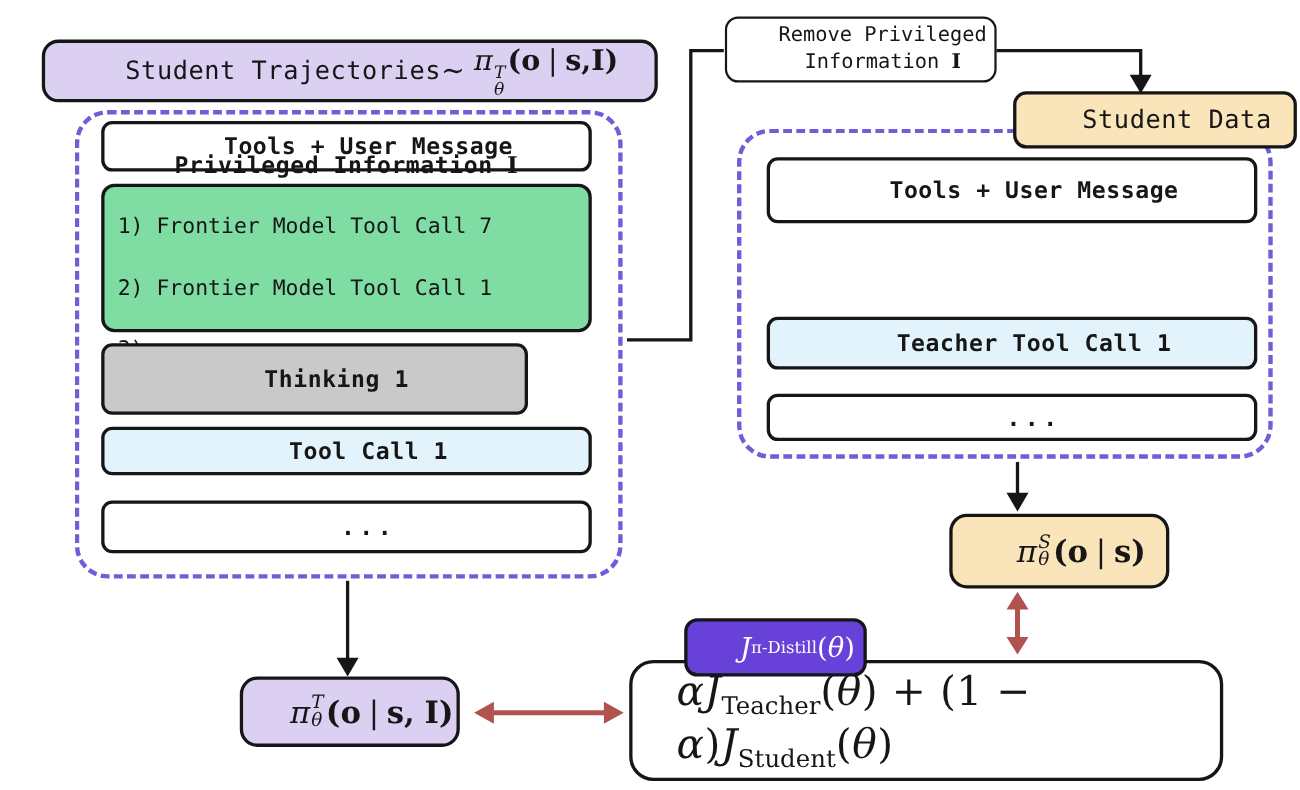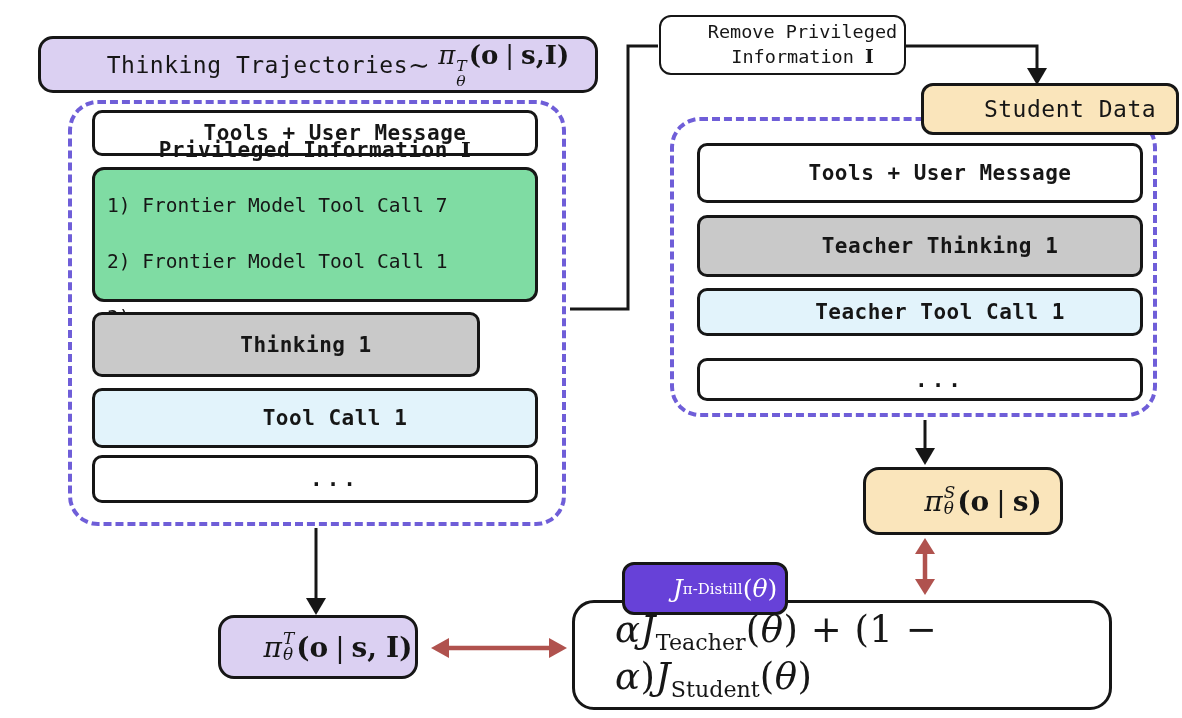--- a/index.html
+++ b/index.html
@@ -63,21 +63,21 @@
   #title-box .math { font-size:26px; }
 
   #left-container { left:68px; top:100px; width:498px; height:426px; }
   #lp-tools   { left:92px; top:110px;  width:446px; height:46px;  }
   #lp-priv    { left:92px; top:167px;  width:446px; height:135px; border-radius:12px;
                 flex-direction:column; align-items:flex-start; justify-content:center;
                 padding:4px 12px;gap:28px; }
   #lp-priv .priv-title { width:100%; text-align:center; font-size:21px; margin-bottom:2px; }
   #lp-priv .priv-line  { font-weight:normal; font-size:19.5px; line-height:1.42; letter-spacing:0; }
   #lp-think   { left:92px; top:312px;  width:388px; height:65px;  }
-  #lp-call    { left:92px; top:388px;  width:446px; height:60px;  }
+  #lp-call    { left:92px; top:388px;  width:446px; height:44px;  }
   #lp-dots    { left:92px; top:455px;  width:446px; height:48px;  }
 
   #remove-box { left:659px; top:15px; width:247px; height:60px; border-width:2.5px;
                 border-radius:12px; flex-direction:column; font-weight:normal;
                 font-size:18.5px; line-height:1.35; z-index:2; letter-spacing:0; }
   #student-data { left:885px; top:83px; width:258px; height:52px; border-radius:12px;
                   font-weight:normal; font-size:23px; z-index:3; }
 
   #right-container { left:670px; top:117px; width:487px; height:300px; }
   #rp-tools  { left:697px; top:143px; width:446px; height:60px; }
@@ -123,21 +123,21 @@
       <polygon class="rhead" points="549,638 549,658 567,648"></polygon>
     </g>
     <g>
       <line class="rline" x1="925" y1="551" x2="925" y2="582"></line>
       <polygon class="rhead" points="915,554 935,554 925,538"></polygon>
       <polygon class="rhead" points="915,579 935,579 925,595"></polygon>
     </g>
   </svg>
 
   <div class="box bg-lavender" id="title-box">
-    <span>Thinking Trajectories</span>
+    <span>Student Trajectories</span>
       <span class="math">∼</span>
       <span class="math">&nbsp;<span class="it">π</span><span class="ss">
           <span class="sup">T</span>
           <span class="sub">θ</span>
         </span><span class="mb">(</span><span class="mb">o</span><span class="bar">|</span><span class="mb">s</span><span class="mb">,</span><span class="mb">I</span><span class="mb">)</span></span>
   </div>
 
   <div class="container-dashed" id="left-container"></div>
 
   <div class="box" id="lp-tools">
@@ -173,23 +173,20 @@
   <div class="box bg-tan" id="student-data">
     <span>Student Data</span>
   </div>
 
   <div class="container-dashed" id="right-container"></div>
 
   <div class="box" id="rp-tools">
     <span>Tools + User Message</span>
   </div>
 
-  <div class="box bg-gray" id="rp-think">
-    <span>Teacher Thinking 1</span>
-  </div>
 
   <div class="box bg-blue" id="rp-call">
     <span>Teacher Tool Call 1</span>
   </div>
 
   <div class="box" id="rp-dots">
     <span class="ellipsis">...</span>
   </div>
 
   <div class="box bg-tan math" id="student-policy">

